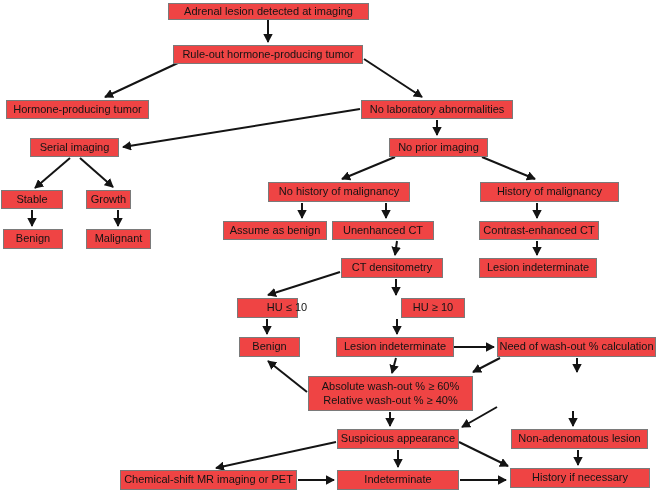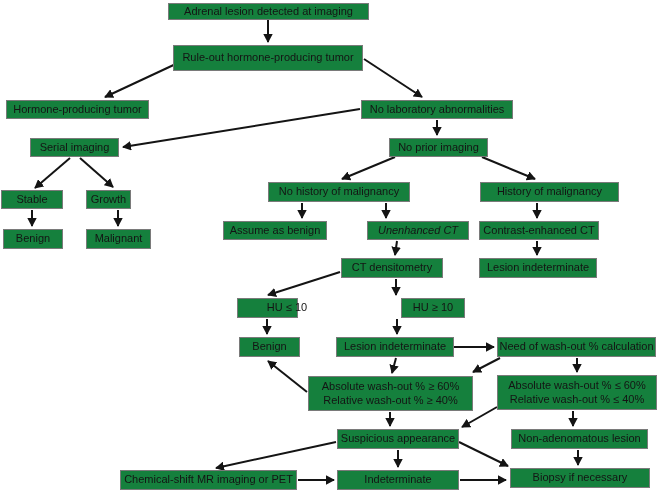--- a/index.html
+++ b/index.html
@@ -8,21 +8,21 @@
     position:relative;
     width:661px;height:491px;
     background:#ffffff;
     font-family:"Liberation Sans", sans-serif;
     overflow:hidden;
   }
   #edges{position:absolute;left:0;top:0;width:661px;height:491px;}
   .node{
     position:absolute;
     box-sizing:border-box;
-    background:#15803d;
+    background:#ef4444;
     border:1.6px solid #7a7a7a;
     color:#141414;
     font-size:11px;
     line-height:1.22;
     display:flex;
     align-items:center;
     justify-content:center;
     text-align:center;
     white-space:pre;
     z-index:2;
@@ -70,44 +70,42 @@
     <line x1="573" y1="411" x2="573" y2="426" marker-end="url(#ah)"></line>
     <line x1="336" y1="442" x2="216" y2="468" marker-end="url(#ah)"></line>
     <line x1="398" y1="450" x2="398" y2="467" marker-end="url(#ah)"></line>
     <line x1="459" y1="442" x2="508" y2="466" marker-end="url(#ah)"></line>
     <line x1="298" y1="480" x2="334" y2="480" marker-end="url(#ah)"></line>
     <line x1="460" y1="480" x2="506" y2="480" marker-end="url(#ah)"></line>
     <line x1="578" y1="450" x2="578" y2="465" marker-end="url(#ah)"></line>
   </svg>
 
   <div class="node" style="left:168px;top:3px;width:201px;height:17px;">Adrenal lesion detected at imaging</div>
-  <div class="node" style="left:173px;top:45px;width:190px;height:26px;">Rule-out hormone-producing tumor</div>
+  <div class="node" style="left:173px;top:45px;width:190px;height:19px;">Rule-out hormone-producing tumor</div>
   <div class="node" style="left:361px;top:100px;width:152px;height:19px;">No laboratory abnormalities</div>
   <div class="node" style="left:6px;top:100px;width:143px;height:19px;">Hormone-producing tumor</div>
   <div class="node" style="left:30px;top:138px;width:89px;height:19px;">Serial imaging</div>
   <div class="node" style="left:389px;top:138px;width:99px;height:19px;">No prior imaging</div>
   <div class="node" style="left:1px;top:190px;width:62px;height:19px;">Stable</div>
   <div class="node" style="left:86px;top:190px;width:45px;height:19px;">Growth</div>
   <div class="node" style="left:3px;top:229px;width:60px;height:20px;">Benign</div>
   <div class="node" style="left:86px;top:229px;width:65px;height:20px;">Malignant</div>
   <div class="node" style="left:268px;top:182px;width:142px;height:20px;">No history of malignancy</div>
   <div class="node" style="left:468px;top:182px;width:139px;height:20px;margin-left:12px;">History of malignancy</div>
   <div class="node" style="left:223px;top:221px;width:104px;height:19px;">Assume as benign</div>
-  <div class="node" style="left:367px;top:221px;width:102px;height:19px;font-style:italic;">Unenhanced CT</div>
+  <div class="node" style="left:332px;top:221px;width:102px;height:19px;">Unenhanced CT</div>
   <div class="node" style="left:479px;top:221px;width:120px;height:19px;">Contrast-enhanced CT</div>
   <div class="node" style="left:341px;top:258px;width:102px;height:20px;">CT densitometry</div>
   <div class="node" style="left:479px;top:258px;width:118px;height:20px;">Lesion indeterminate</div>
   <div class="node" style="left:237px;top:298px;width:61px;height:20px;padding-left:39px;">HU ≤ 10</div>
   <div class="node" style="left:365px;top:298px;width:64px;height:20px;margin-left:36px;">HU ≥ 10</div>
   <div class="node" style="left:239px;top:337px;width:61px;height:20px;">Benign</div>
   <div class="node" style="left:336px;top:337px;width:118px;height:20px;">Lesion indeterminate</div>
   <div class="node" style="left:497px;top:337px;width:159px;height:20px;">Need of wash-out % calculation</div>
   <div class="node" style="left:308px;top:376px;width:165px;height:35px;">Absolute wash-out % ≥ 60%
 Relative wash-out % ≥ 40%</div>
-  <div class="node" style="left:497px;top:375px;width:160px;height:35px;">Absolute wash-out % ≤ 60%
-Relative wash-out % ≤ 40%</div>
   <div class="node" style="left:337px;top:429px;width:122px;height:20px;">Suspicious appearance</div>
   <div class="node" style="left:511px;top:429px;width:137px;height:20px;">Non-adenomatous lesion</div>
   <div class="node" style="left:120px;top:470px;width:177px;height:20px;">Chemical-shift MR imaging or PET</div>
   <div class="node" style="left:337px;top:470px;width:122px;height:20px;">Indeterminate</div>
-  <div class="node" style="left:510px;top:468px;width:140px;height:20px;">Biopsy if necessary</div>
+  <div class="node" style="left:510px;top:468px;width:140px;height:20px;">History if necessary</div>
 
 </div>
 
 </body></html>

